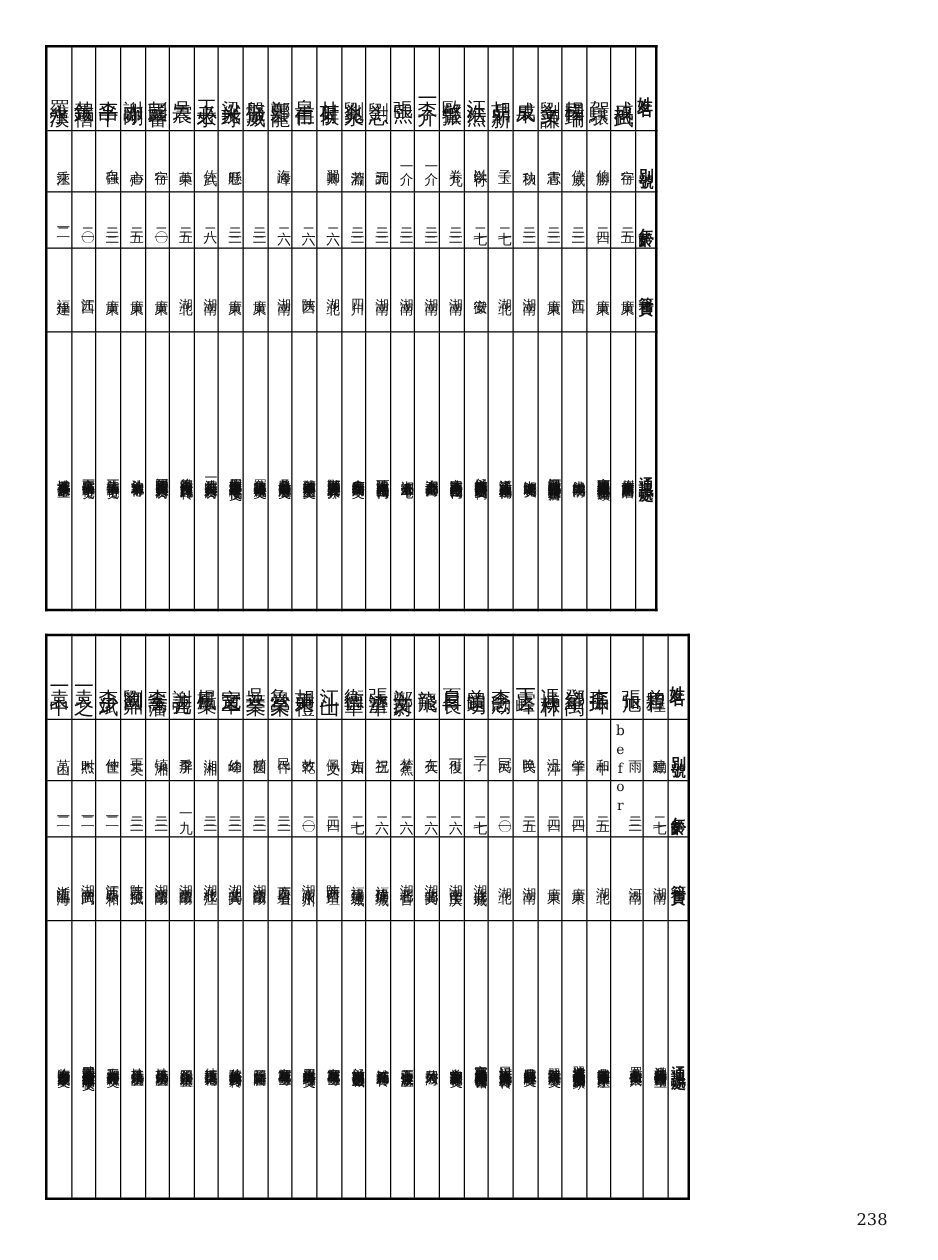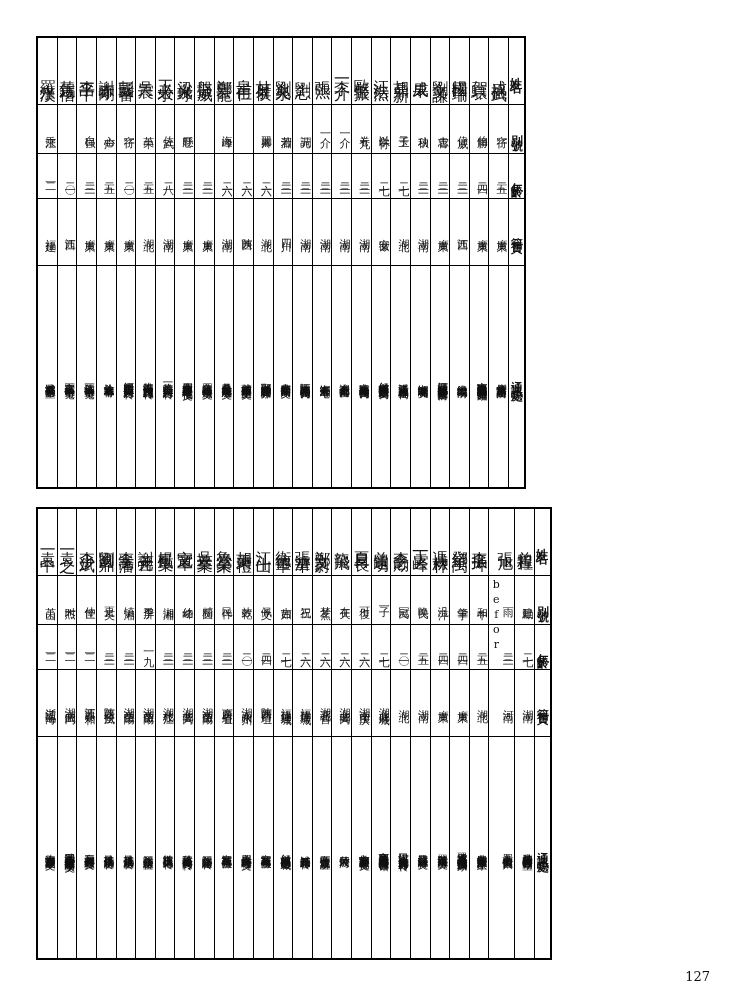--- a/index.html
+++ b/index.html
@@ -374,14 +374,14 @@
           <td class="ad">益阳三堡永庆堂转</td>
           <td class="ad">扶风巢正镇永庆堂转</td>
           <td class="ad">扶风巢正镇永庆堂转</td>
           <td class="ad">泰和三都村谢天顺转交</td>
           <td class="ad">武冈高沙市三才庆转黄士圹寄漢高小学校交</td>
           <td class="ad">临海东乡郡家渡袁鼎萃交</td>
         </tr>
   </tbody>
     </table>
 
-  <div class="page-number">127</div>
+  <div class="page-number">238</div>
 </div>
 
 </body></html>

